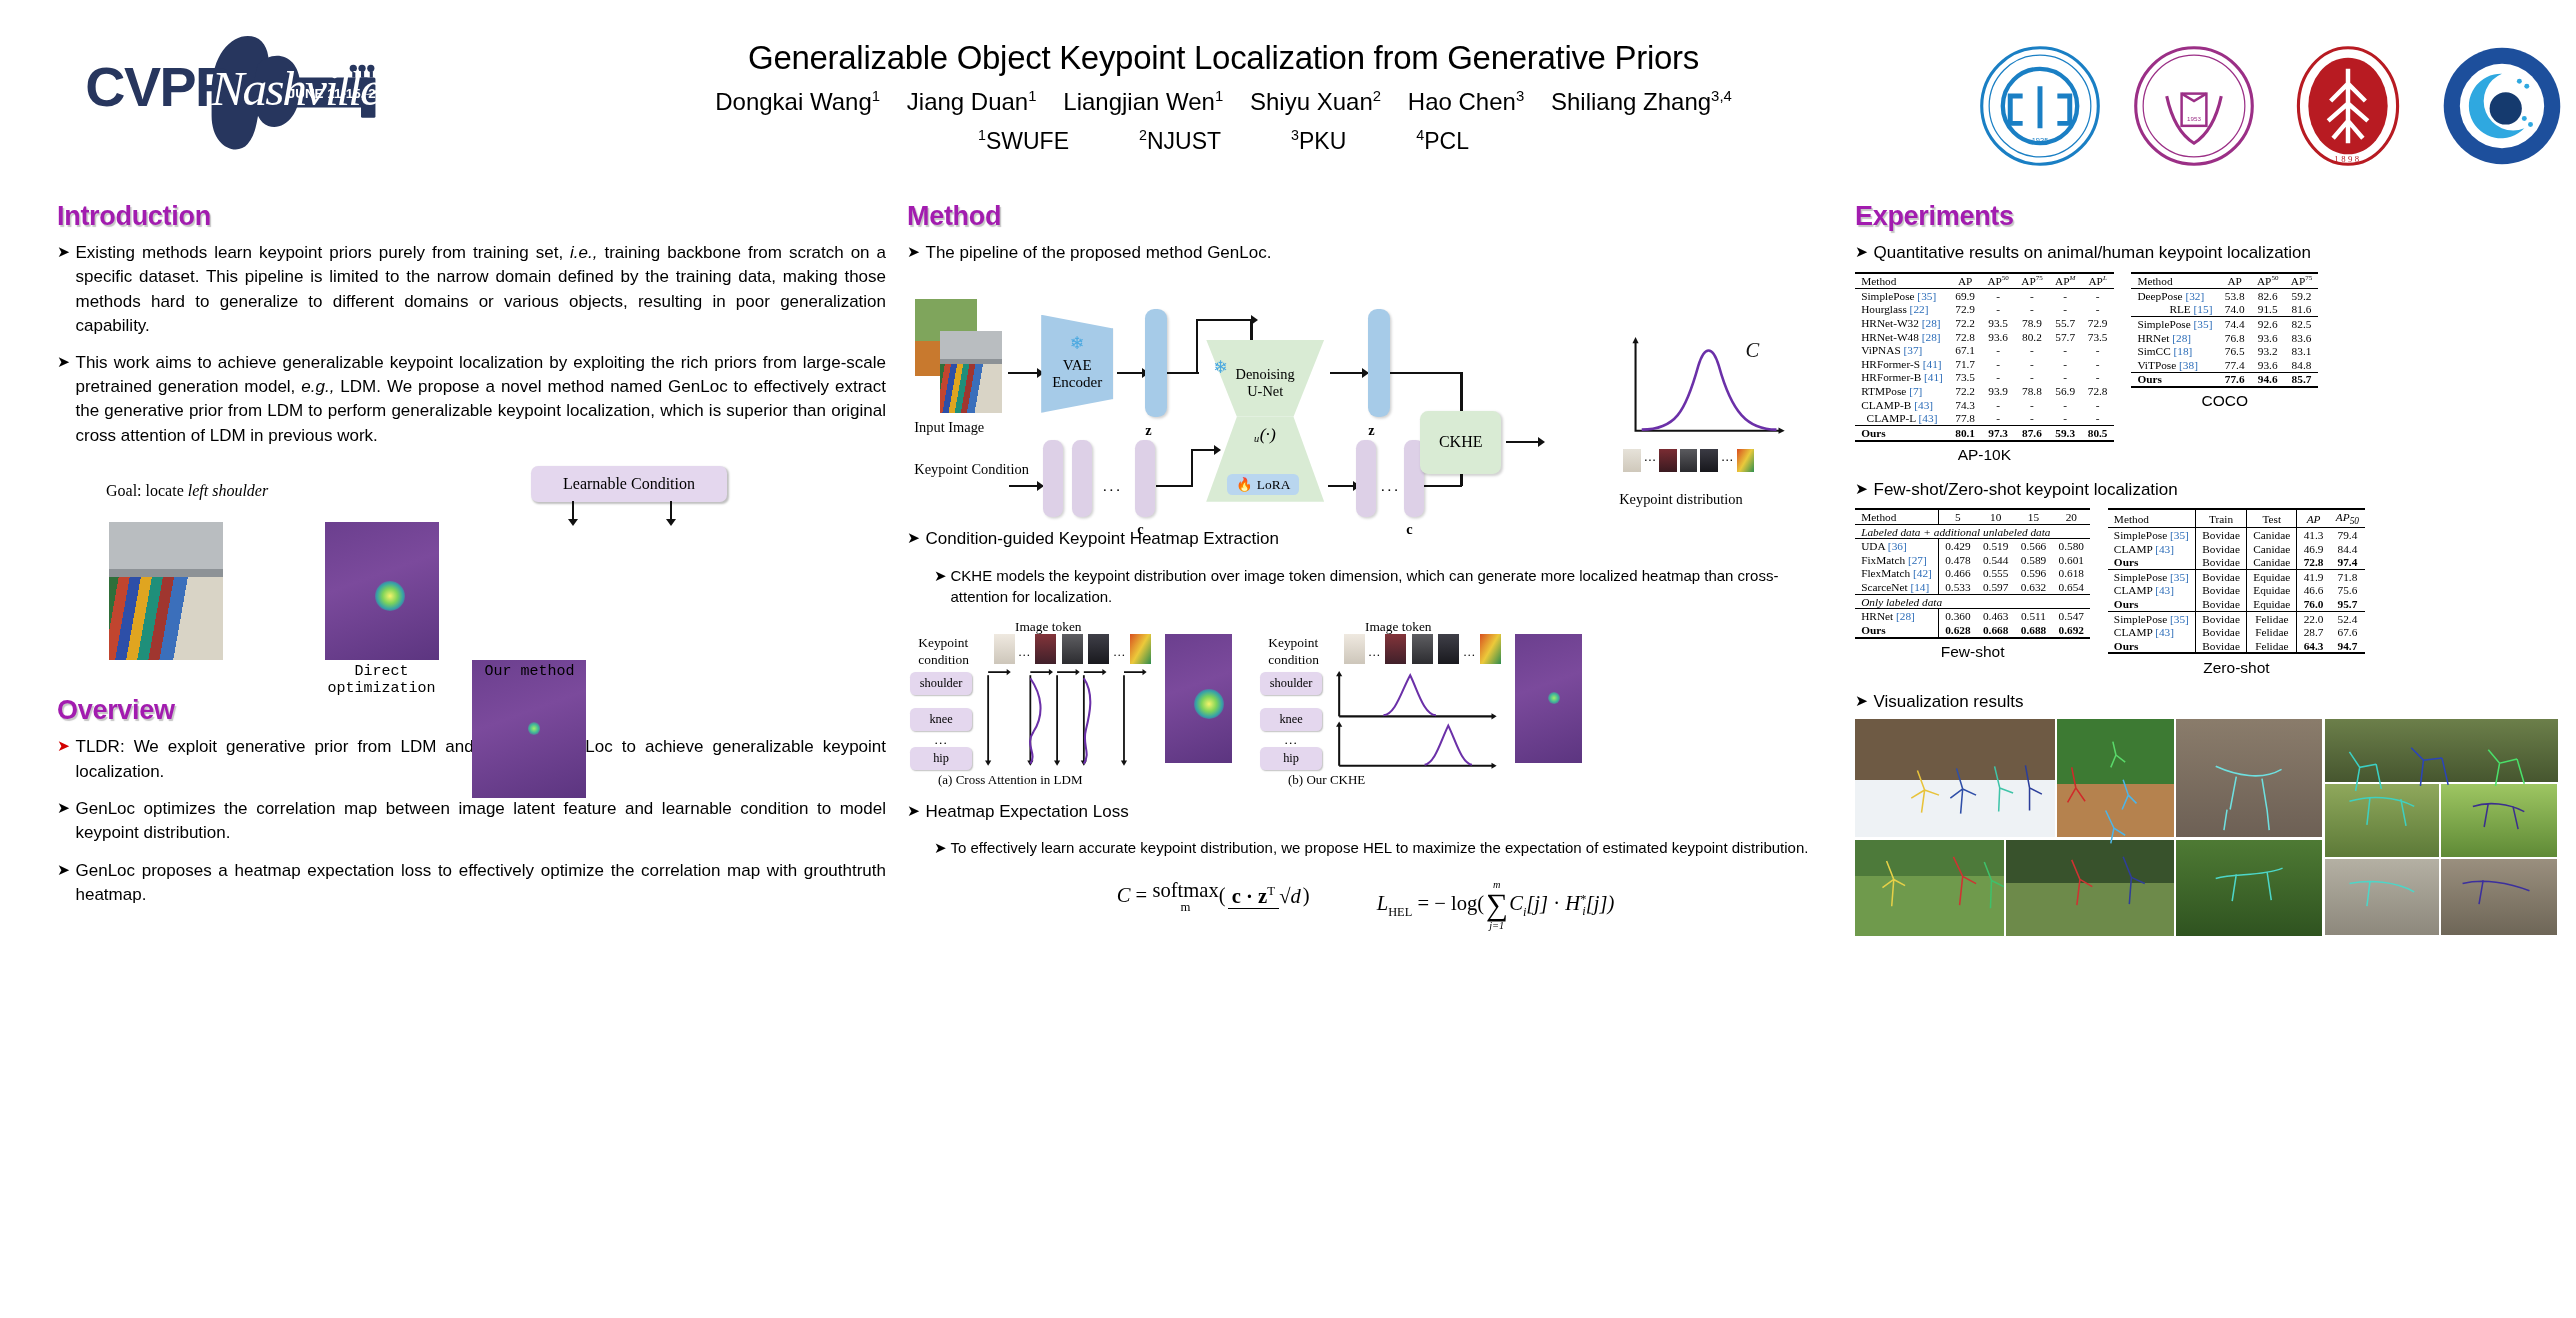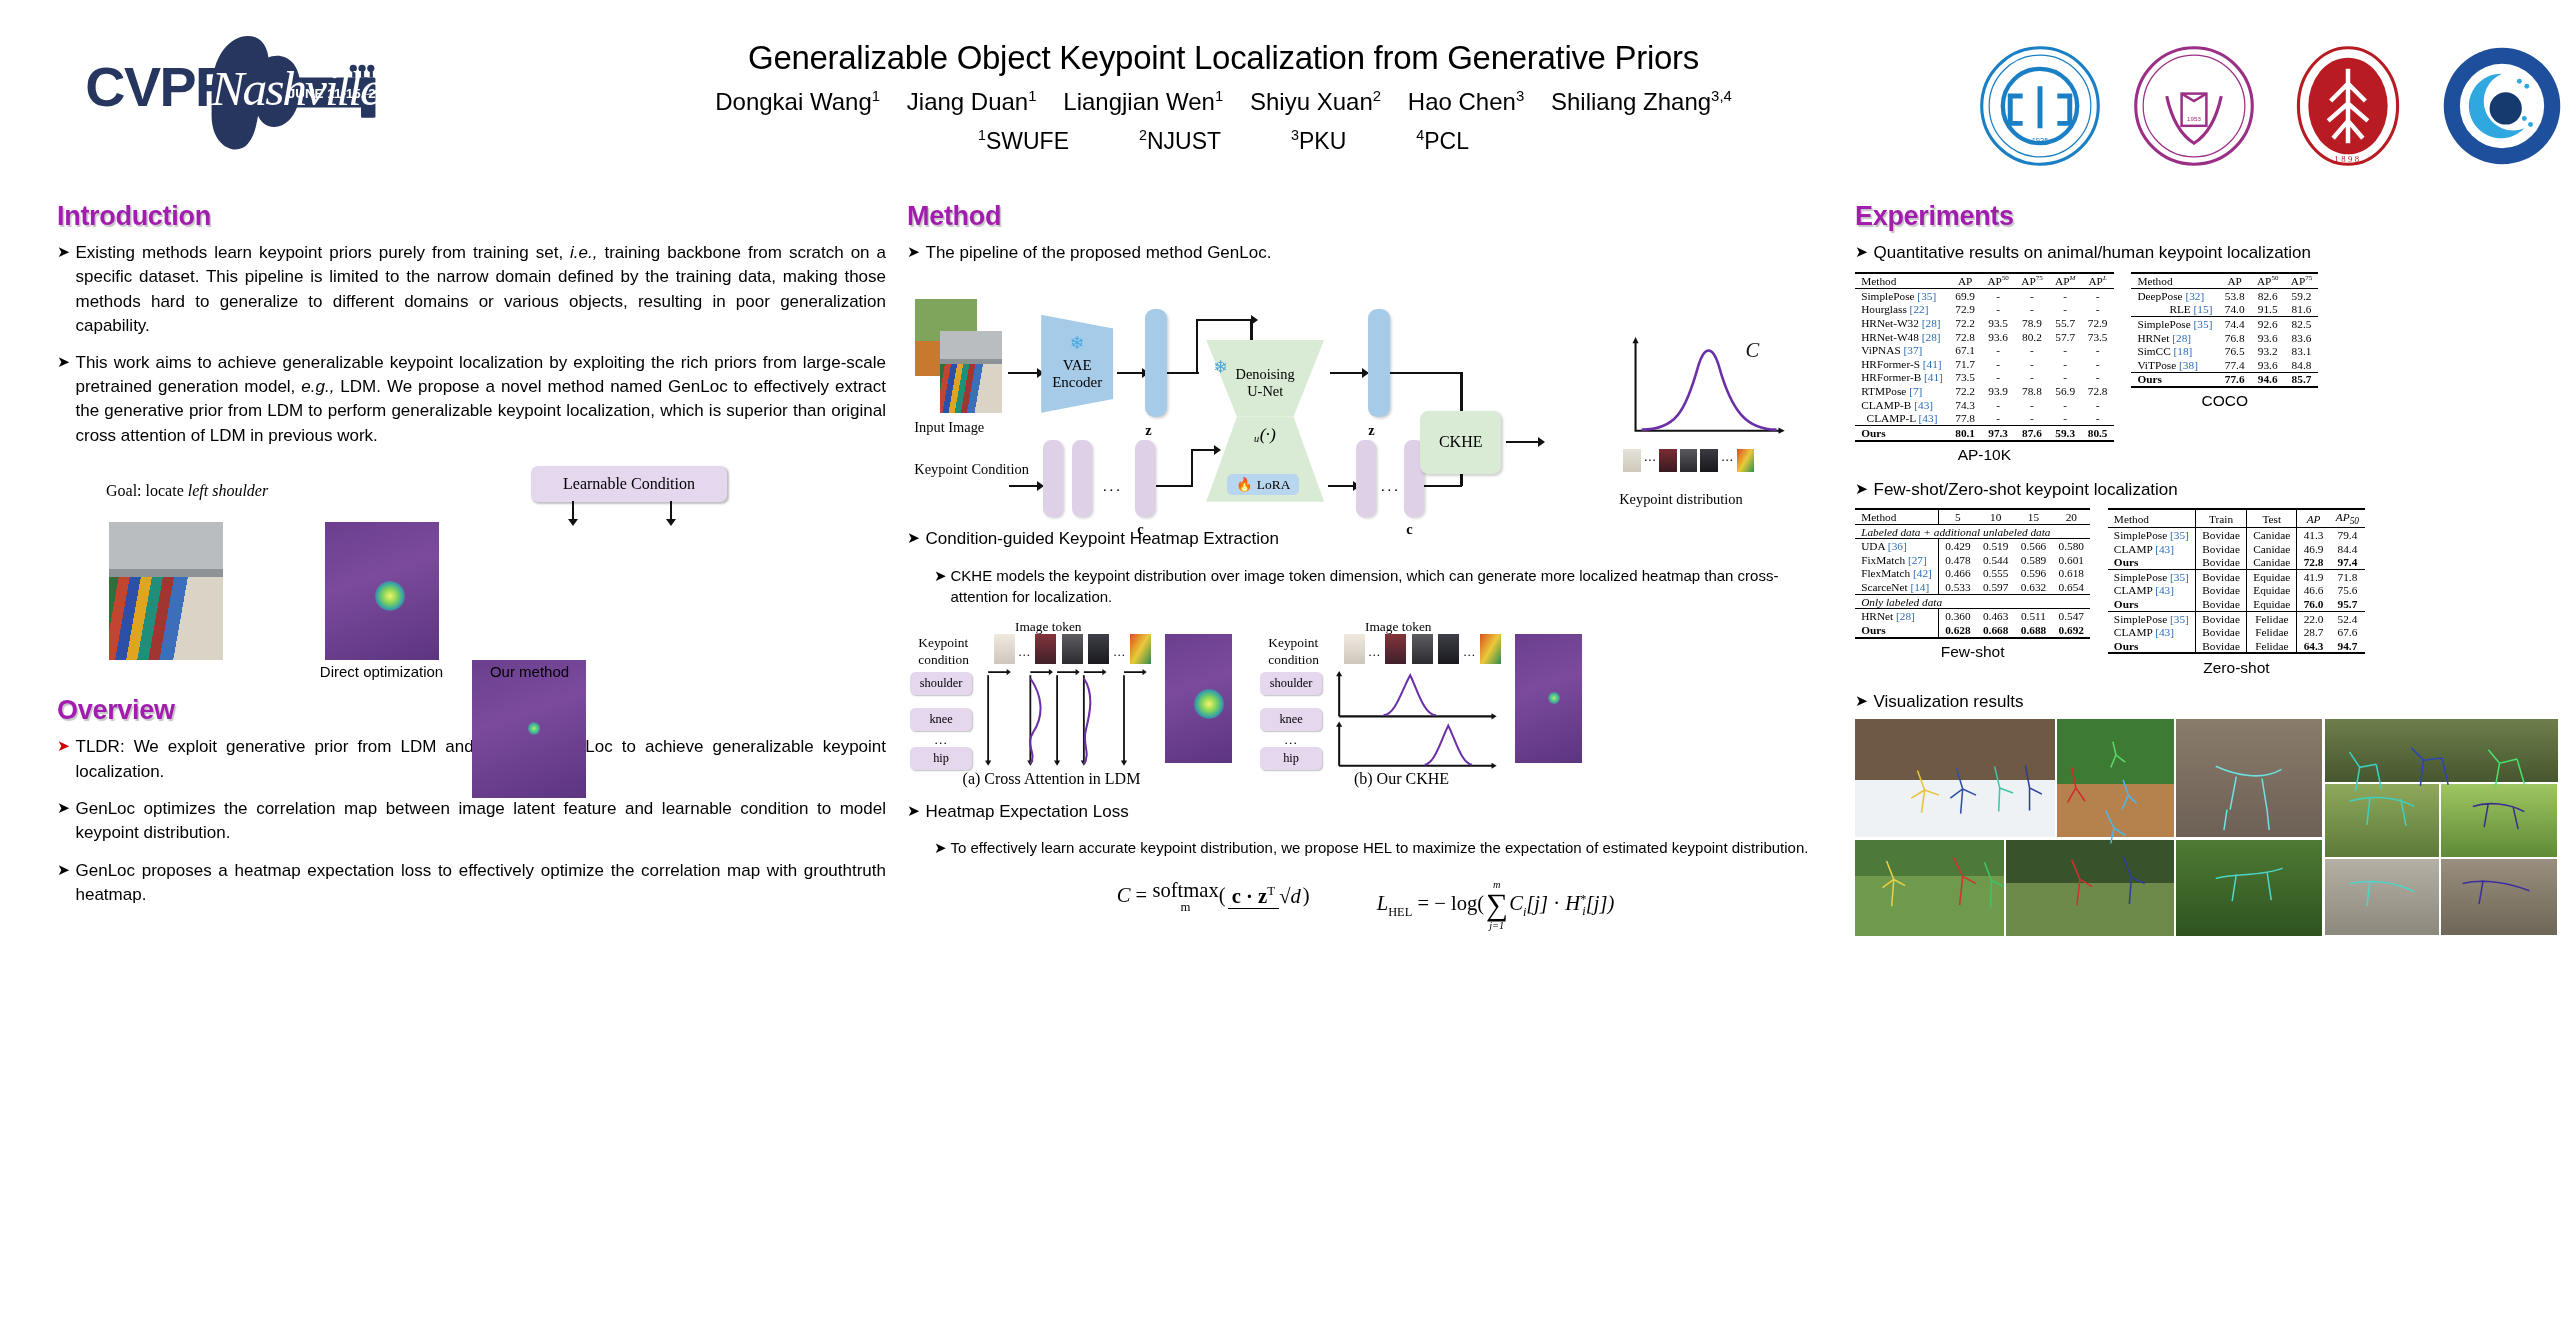--- a/index.html
+++ b/index.html
@@ -48,21 +48,21 @@
   .teaser-goal { position: absolute; left: 49px; top: 20.6px; font-family: "Liberation Serif", serif; font-size: 16px; }
   .learn-cond {
     position: absolute; left: 474px; top: 5.2px; width: 196px; height: 36px;
     background: #e4d7ee; border-radius: 7.2px; box-shadow: 1.5px 1.5px 2.1px rgba(0,0,0,.25);
     font-family: "Liberation Serif", serif; font-size: 16px; display: flex; align-items: center; justify-content: center;
   }
   .teaser-img { position: absolute; top: 61px; width: 114px; height: 138px; background-size: cover; }
   #ti1 { left: 52px; }
   #ti2 { left: 268px; }
   #ti3 { left: 415px; }
-  .teaser-cap { position: absolute; top: 202px; font-family: Liberation Sans, sans-serif; font-size: 15px; text-align: center; width: 155px; }
+  .teaser-cap { position: absolute; top: 202px; font-family: Liberation Mono, monospace; font-size: 15px; text-align: center; width: 155px; }
   #tc2 { left: 247px; }
   #tc3 { left: 395px; }
   .dn-arrow { position: absolute; top: 40px; width: 2.1px; height: 18.5px; background: #111; }
   .dn-arrow::after { content:""; position:absolute; left:-4.1px; bottom:-6.2px; border-left:5.2px solid transparent; border-right:5.2px solid transparent; border-top:7.2px solid #111; }
 
   
   .photo-street {
     background:
       linear-gradient(#b9bdc0 0 34%, #8d9296 34% 40%, transparent 40%),
       linear-gradient(100deg,#2f6f3a 0 14%, #c1452f 14% 22%, #2d4fa8 22% 30%, #e0a520 30% 38%, #1f8f7a 38% 46%, #a0362f 46% 54%, #3b6fbb 54% 64%, #d9d4c6 64% 100%);
@@ -111,21 +111,21 @@
   .tile-row { position: absolute; left: 711px; top: 170px; display: flex; align-items: center; gap: 3.1px; }
   .tile { width: 17.5px; height: 23px; }
 
   
   #ckhe-fig { position: relative; width: 891px; height: 170px; margin-top: 8.2px; font-family:"Liberation Serif", serif; }
   .ck-half { position: absolute; top: 0; width: 433px; height: 170px; }
   .ck-title { position:absolute; font-size:13.4px; }
   .cond-chip { position:absolute; width:62px; height:23px; background:#e4d7ee; border-radius:5.2px;
                box-shadow:1px 1px 1.5px rgba(0,0,0,.25); display:flex; align-items:center; justify-content:center; font-size:12.4px;}
   .tok { position:absolute; width:20.6px; height:30px; }
-  .ckcap { position:absolute; bottom:-2.1px; font-size:16px; width:100%; text-align:center; }
+  .ckcap { position:absolute; bottom:-2.1px; font-size:13px; width:100%; }
 
   
   #formulas { display:flex; justify-content:center; gap:67px; margin-top: 20.6px;
               font-family:"Liberation Serif", serif; font-size: 20.6px; }
   .frac { display:inline-flex; align-items:center; vertical-align:middle; margin:0 2.1px; }
   .frac .num { border-bottom:1px solid #000; padding:0 4.1px 1px; }
   .frac .den { padding-top:1px; }
   .underlab { display:inline-flex; flex-direction:column; align-items:center; vertical-align:middle; line-height:1; }
   .underlab .sm { font-size:0.62em; margin-top:0.5px; }
   .bigsum { display:inline-flex; flex-direction:column; align-items:center; vertical-align:middle; line-height:1; margin:0 1.5px;}

